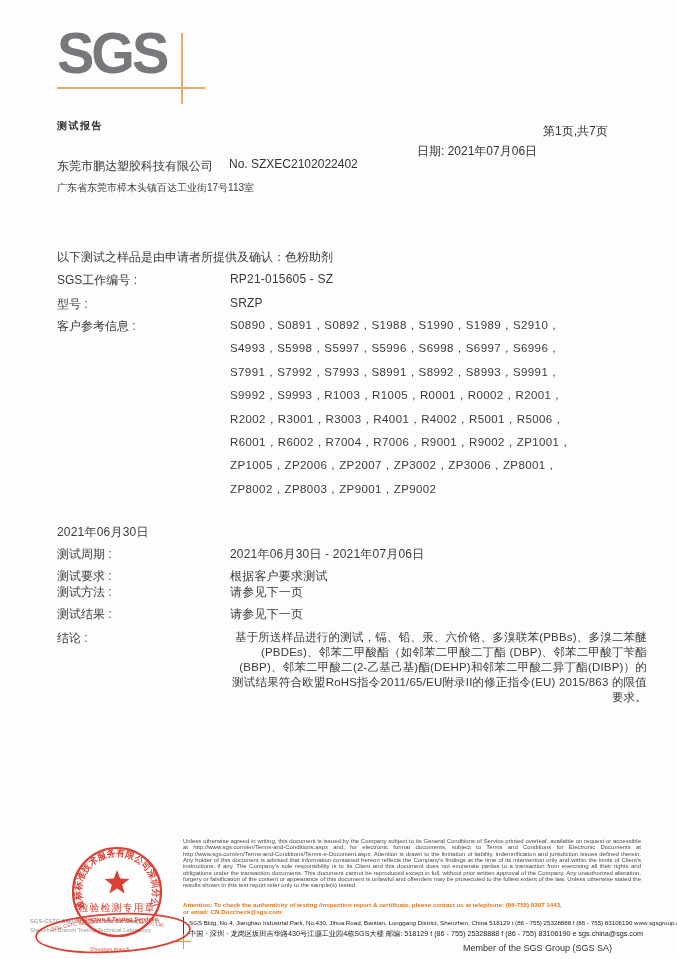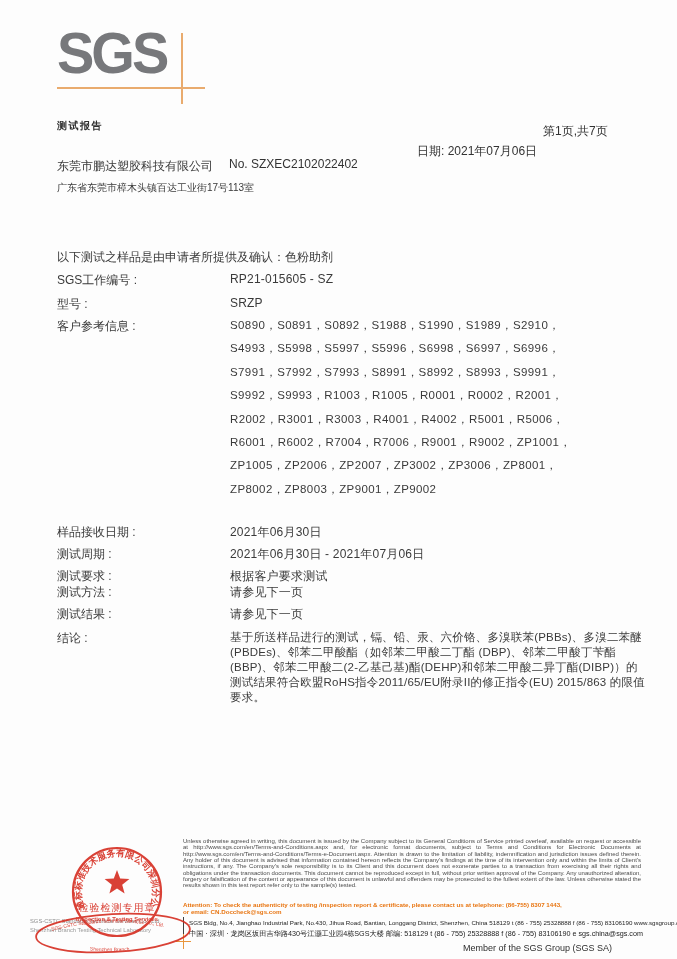--- a/index.html
+++ b/index.html
@@ -22,21 +22,21 @@
   .company-addr { position:absolute; left:57px; top:181px; font-size:10px; color:#3a3a3a; }
 
   .intro { position:absolute; left:57px; top:249px; font-size:12px; color:#3a3a3a; }
 
   .frow { position:absolute; left:57px; width:590px; display:flex; font-size:12px; color:#3a3a3a; }
   .frow .lbl { width:173px; flex:0 0 173px; }
   .frow .val { flex:1; letter-spacing:0.2px; }
 
   .codes-line { height:23.4px; font-size:11.5px; letter-spacing:0.4px; color:#3a3a3a; }
 
-  .conclusion-text { font-size:11.5px; line-height:15px; width:418px; letter-spacing:0.1px; }
+  .conclusion-text { font-size:11.5px; line-height:15px; width:418px; letter-spacing:0.1px;text-align:right; }
 
   
   .disclaimer { position:absolute; left:183px; top:838px; width:458px; font-size:6px; line-height:6.35px; text-align:justify; color:#4b4b4b; }
   .attention { position:absolute; left:183px; top:902px; width:458px; font-size:6.2px; line-height:6.7px; font-weight:bold; color:#e87511; }
   .addr-block { position:absolute; left:183px; top:917px; width:460px; border-left:1px solid #3f3f3f; padding-left:5px; }
   .addr-en { font-size:6.2px; color:#232323; line-height:11px; white-space:nowrap; }
   .addr-cn { font-size:7.2px; color:#232323; line-height:12px; white-space:nowrap; }
   .member { position:absolute; left:463px; top:943px; font-size:9px; color:#2e2e2e; }
   .crop-cross-h { position:absolute; left:176px; top:941px; width:15px; height:1px; background:#e9963c; }
   .crop-cross-v { position:absolute; left:183px; top:934px; width:1px; height:15px; background:#e9963c; }
@@ -82,21 +82,20 @@
       <div class="codes-line">S7991，S7992，S7993，S8991，S8992，S8993，S9991，</div>
       <div class="codes-line">S9992，S9993，R1003，R1005，R0001，R0002，R2001，</div>
       <div class="codes-line">R2002，R3001，R3003，R4001，R4002，R5001，R5006，</div>
       <div class="codes-line">R6001，R6002，R7004，R7006，R9001，R9002，ZP1001，</div>
       <div class="codes-line">ZP1005，ZP2006，ZP2007，ZP3002，ZP3006，ZP8001，</div>
       <div class="codes-line">ZP8002，ZP8003，ZP9001，ZP9002</div>
     </div>
   </div>
 
   <div class="frow" style="top:524px">
-    <div class="lbl">样品接收日期 :</div>
     <div class="val">2021年06月30日</div>
   </div>
   <div class="frow" style="top:546px">
     <div class="lbl">测试周期 :</div>
     <div class="val">2021年06月30日 - 2021年07月06日</div>
   </div>
   <div class="frow" style="top:568px">
     <div class="lbl">测试要求 :</div>
     <div class="val">根据客户要求测试</div>
   </div>

